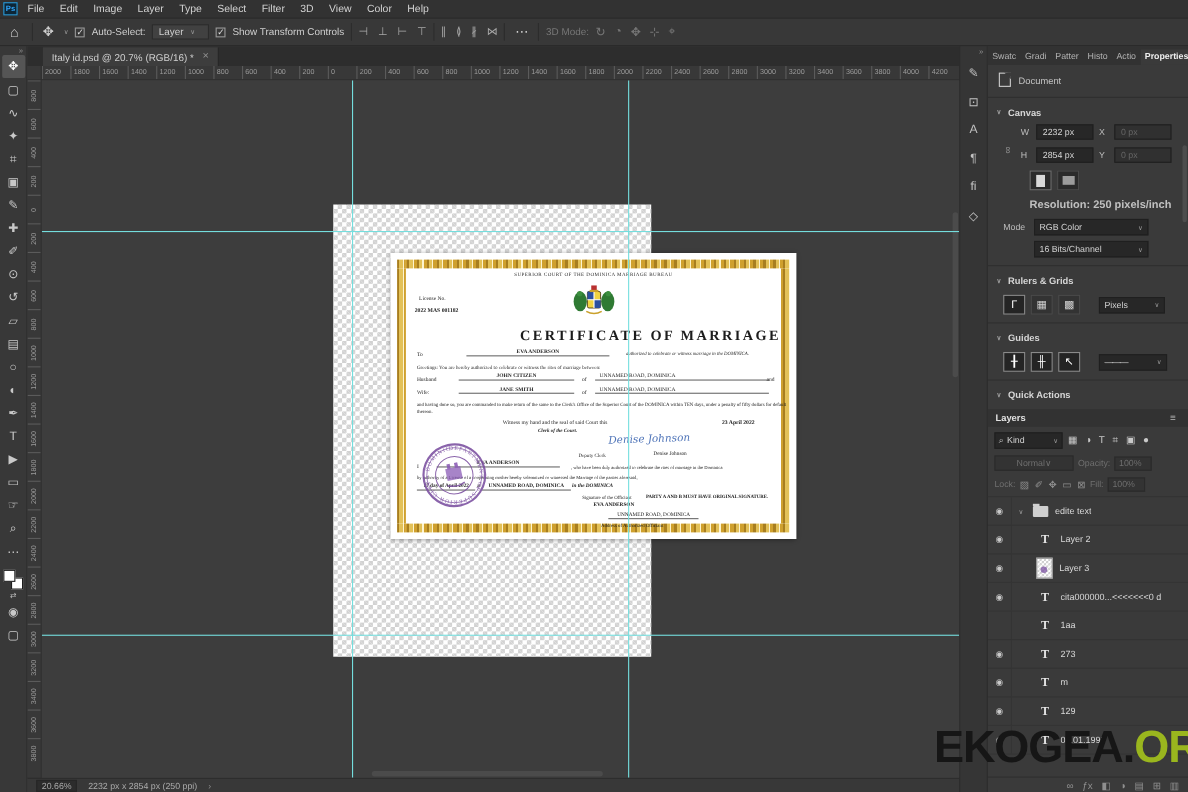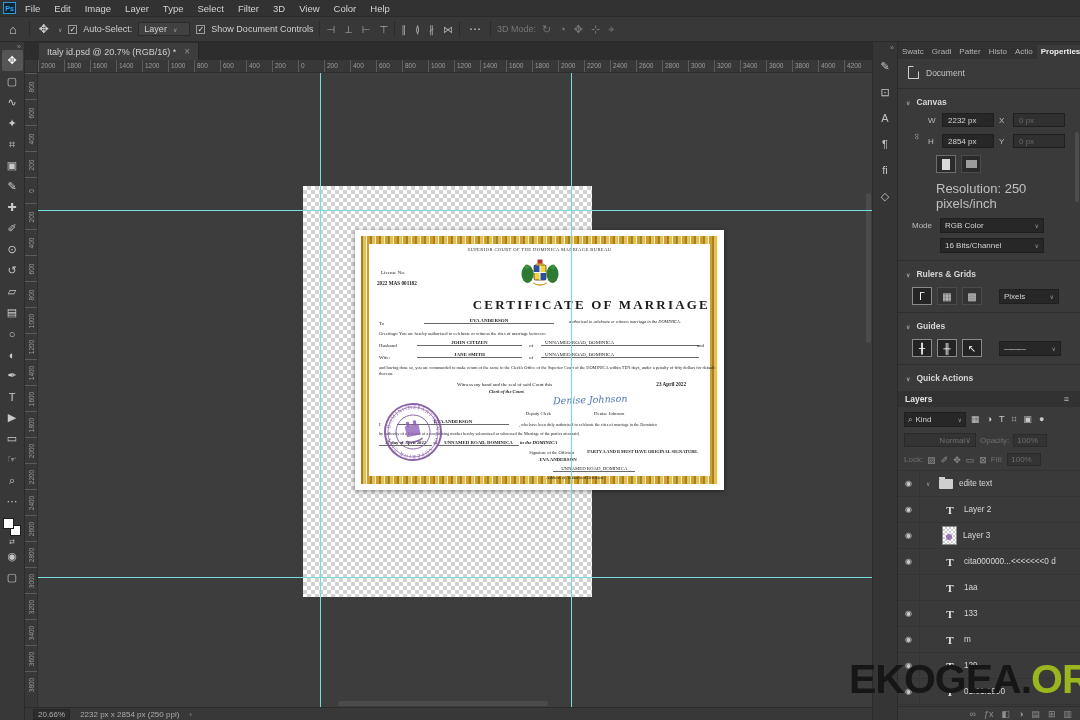--- a/index.html
+++ b/index.html
@@ -164,21 +164,21 @@
   .f-label{width:9px;color:#bdbdbd;font-size:8px;}
   .f-field{width:52px;height:14px;background:#272727;border:1px solid #1f1f1f;color:#d6d6d6;
     display:flex;align-items:center;padding-left:5px;font-size:8px;}
   .f-field.dimf{color:#676767;background:#303030;}
   .orient-row{display:flex;gap:5px;padding:7px 0 2px 38px;}
   .orient-btn{width:20px;height:18px;border:1px solid #6e6e6e;background:#2b2b2b;display:flex;
     align-items:center;justify-content:center;}
   .orient-btn.off{border-color:#4a4a4a;}
   .orient-p{width:8px;height:11px;background:#d9d9d9;}
   .orient-l{width:11px;height:8px;background:#9c9c9c;}
-  .res-row{padding:6px 0 2px 38px;color:#c0c0c0;font-size:13px;}
+  .res-row{padding:6px 0 2px 38px;color:#c0c0c0;font-size:10px;font-weight:bold;}
   .mode-row{display:flex;align-items:center;gap:6px;padding:5px 8px 0 14px;}
   .mode-label{width:22px;font-size:8px;color:#bdbdbd;}
   .p-select{flex:0 0 auto;width:104px;height:15px;background:#272727;border:1px solid #1f1f1f;color:#d2d2d2;
     display:flex;align-items:center;justify-content:space-between;padding:0 4px;font-size:8px;}
   .p-select .sel-chev{font-size:6px;color:#9a9a9a;}
   .fill-swatch{width:12px;height:12px;border:1px solid #1f1f1f;}
   .icons-row{display:flex;gap:5px;align-items:center;padding:4px 8px 4px 14px;}
   .icon-btn{width:20px;height:18px;border:1px solid #4a4a4a;background:#333;display:flex;align-items:center;
     justify-content:center;color:#cfcfcf;font-size:10px;}
   .icon-btn.pressed{background:#242424;border-color:#8a8a8a;color:#fff;}
@@ -189,21 +189,21 @@
   .layers-head{height:16px;background:#323232;display:flex;align-items:center;padding:0 7px;flex:0 0 auto;
     color:#e4e4e4;font-size:8.5px;font-weight:bold;margin-top:4px;}
   .layers-head .ptab-menu{font-weight:normal;}
   .filter-row{display:flex;align-items:center;gap:4px;padding:5px 6px 4px;}
   .kind-box{width:62px;height:15px;background:#272727;border:1px solid #1f1f1f;display:flex;align-items:center;
     gap:3px;padding:0 3px;font-size:8px;color:#d2d2d2;}
   .kind-box .sel-chev{margin-left:auto;font-size:6px;color:#9a9a9a;}
   .filt-icon{color:#c9c9c9;font-size:9px;padding:0 1px;}
   .blend-row,.lock-row{display:flex;align-items:center;gap:4px;padding:2px 6px 4px;color:#6f6f6f;font-size:8px;}
   .dim-select{width:72px;height:14px;background:#333;border:1px solid #2a2a2a;color:#6f6f6f;display:flex;
-    align-items:center;justify-content:flex-end;padding:0 4px;}
+    align-items:center;justify-content:center;padding:0 4px;}
   .dim-field{width:34px;height:13px;background:#333;border:1px solid #2a2a2a;color:#6f6f6f;display:flex;
     align-items:center;padding-left:3px;}
   .lock-icons{display:flex;gap:5px;color:#8d8d8d;font-size:9px;}
   .layer-list{flex:1;overflow:hidden;border-top:1px solid #333;}
   .layer-row{height:26px;display:flex;align-items:stretch;border-bottom:1px solid #343434;}
   .eye-cell{width:22px;border-right:1px solid #343434;display:flex;align-items:center;justify-content:center;
     color:#c9c9c9;font-size:8px;}
   .eye-cell.hidden .eye{visibility:hidden;}
   .row-body{display:flex;align-items:center;gap:6px;padding-left:6px;flex:1;}
   .layer-row.text .row-body,.layer-row.image .row-body{padding-left:22px;}
@@ -255,21 +255,21 @@
     <span class="ob-sep"></span>
     <span class="ob-icon">✥</span>
     <span class="ob-chev">∨</span>
     <span class="checkbox">✓</span>
     <span>Auto-Select:</span>
     <span class="ob-select">
       <span>Layer</span>
       <span class="ob-chev">∨</span>
     </span>
     <span class="checkbox">✓</span>
-    <span>Show Document Controls</span>
+    <span>Show Transform Controls</span>
     <span class="ob-sep"></span>
     <span class="ob-glyphs">
         <span>⊣</span>
         <span>⊥</span>
         <span>⊢</span>
         <span>⊤</span>
       </span>
     <span class="ob-sep"></span>
     <span class="ob-glyphs">
         <span>∥</span>
@@ -816,21 +816,21 @@
         </div>
           <div class="layer-row text">
           <div class="eye-cell visible">
             <span class="eye">◉</span>
           </div>
           <div class="row-body">
 
             <span class="layer-icon">
                 <i class="icon-text">T</i>
               </span>
-            <span class="layer-name">133</span>
+            <span class="layer-name">273</span>
           </div>
         </div>
           <div class="layer-row text">
           <div class="eye-cell visible">
             <span class="eye">◉</span>
           </div>
           <div class="row-body">
 
             <span class="layer-icon">
                 <i class="icon-text">T</i>

